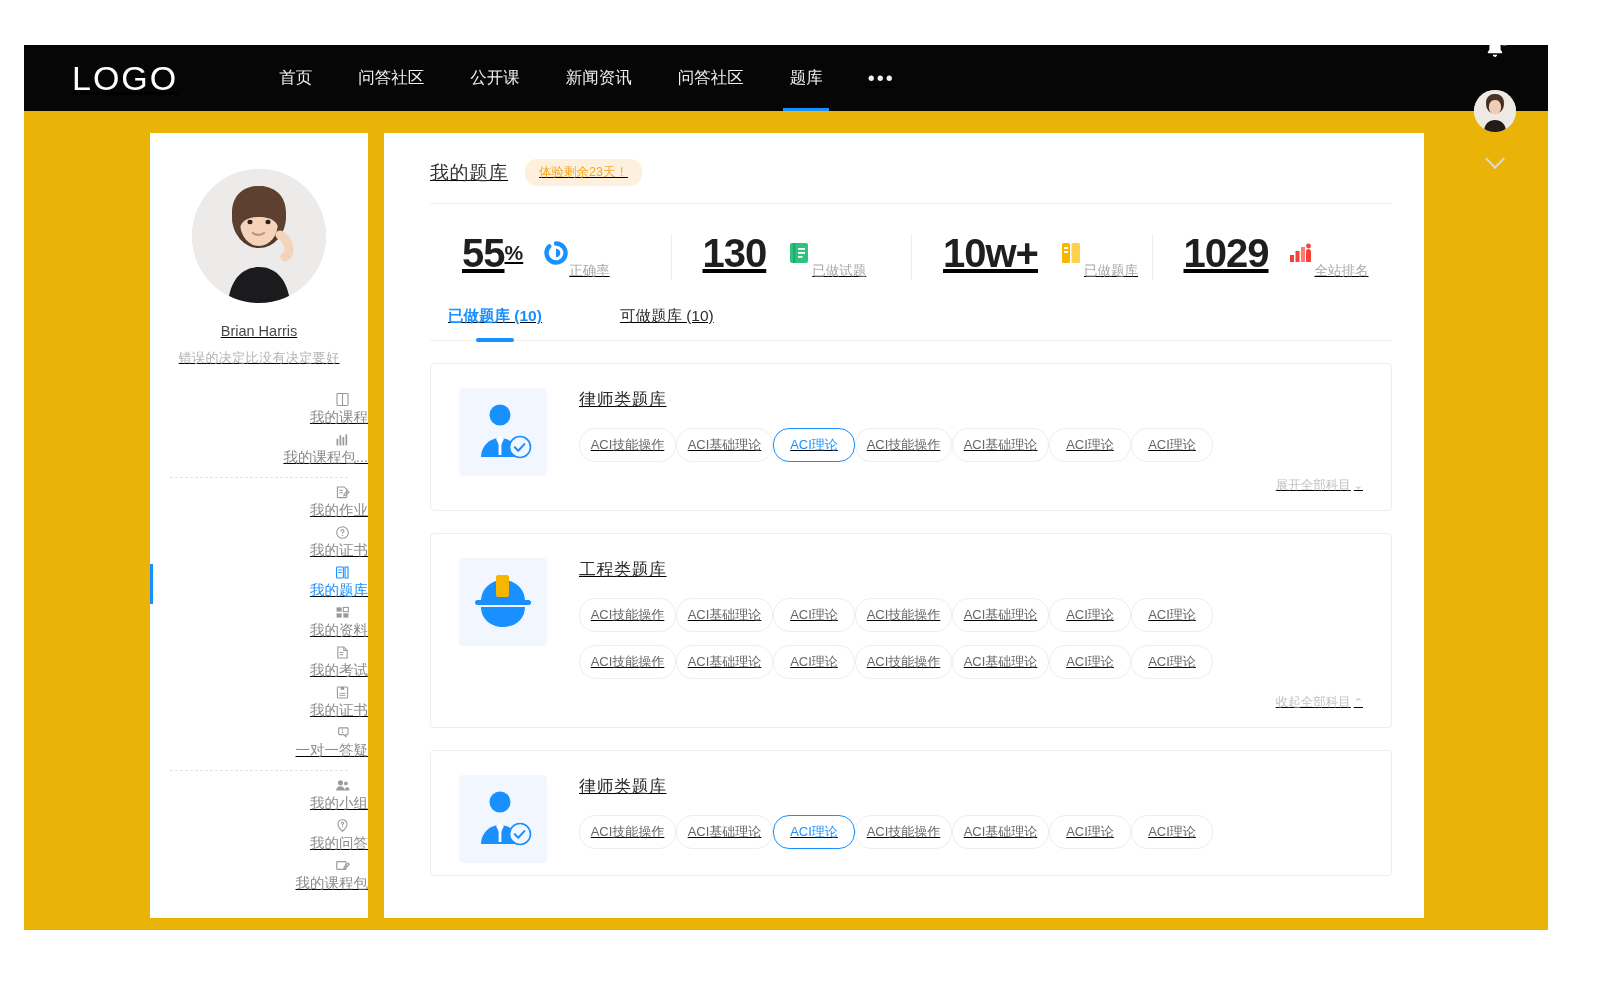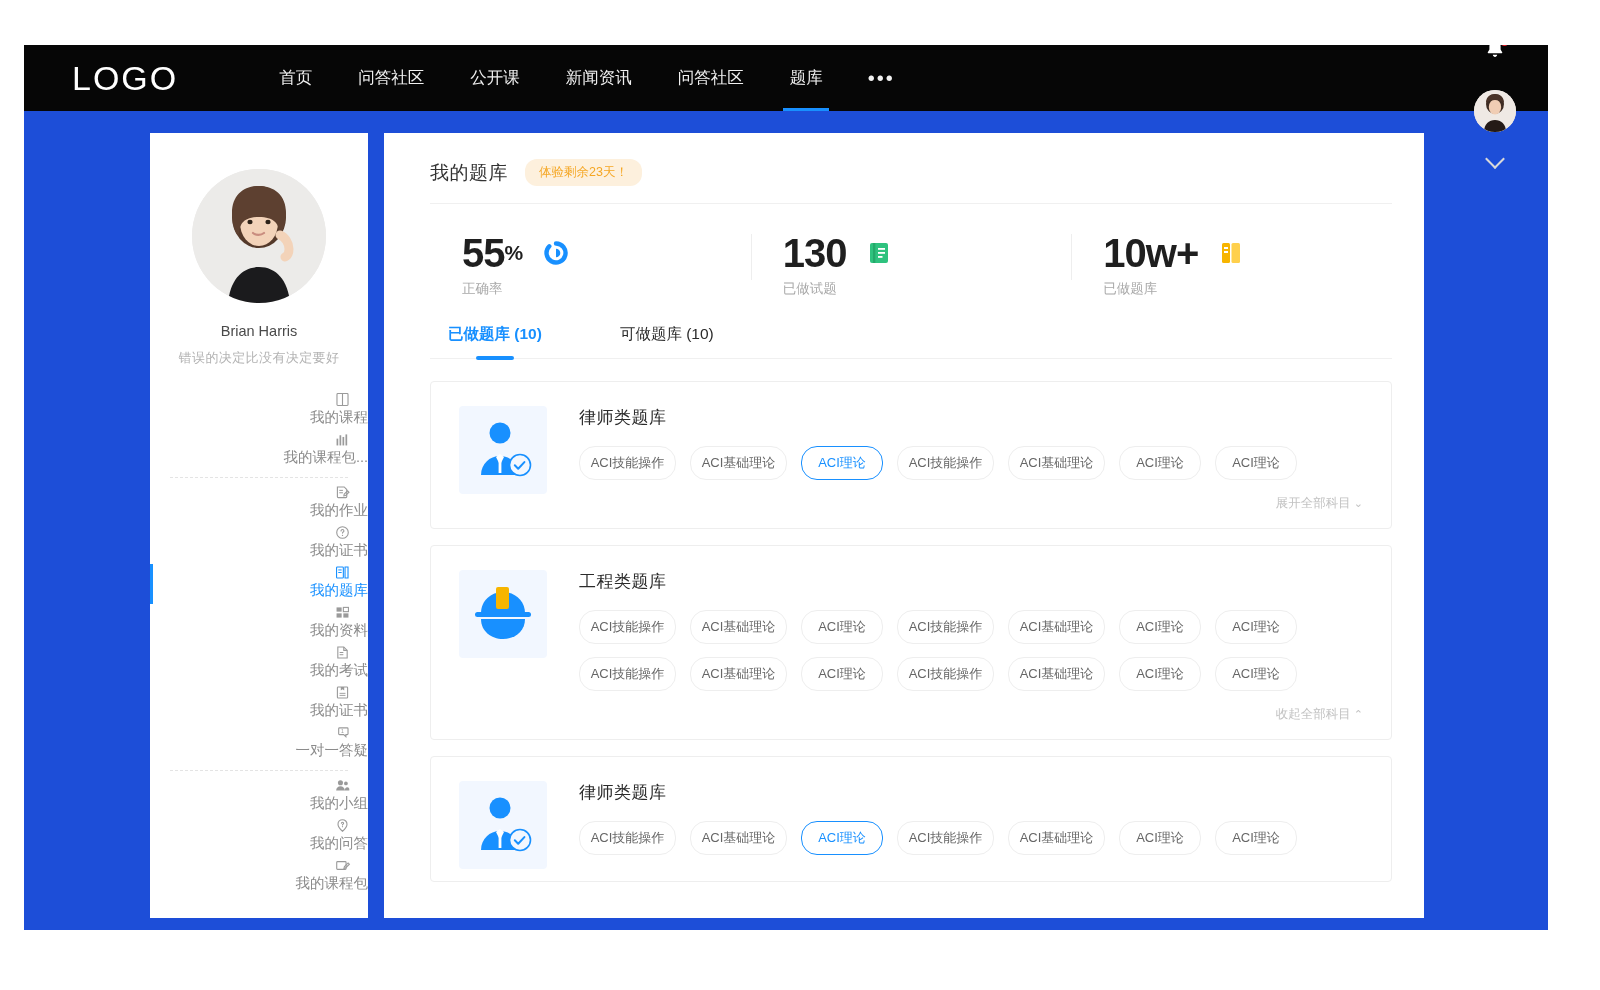--- a/index.html
+++ b/index.html
@@ -6,22 +6,23 @@
   html, body {
     width: 1600px; height: 990px;
     background: #ffffff;
     font-family: "Liberation Sans", "DejaVu Sans", sans-serif;
     overflow: hidden;
   }
   .page {
     position: absolute;
     left: 24px; top: 45px;
     width: 1524px; height: 885px;
-    background: #1d4ed8;
+    background: #eab308;
     overflow: hidden;
+    text-decoration: underline;
   }
 
   
   .topnav {
     height: 66px;
     background: #060606;
     display: flex;
     align-items: center;
     padding: 0 22px 0 48px;
     position: relative;
@@ -181,23 +182,24 @@
     padding: 5px 14px;
     border-radius: 12px;
     white-space: nowrap;
   }
 
   
   .stats { display: flex; padding: 22px 0 14px; }
   .stat {
     flex: 1;
     display: flex;
-    flex-direction: column;
+    flex-direction: row;
     padding-left: 32px;
     position: relative;
+    align-items: flex-end;
   }
   .stat + .stat::before {
     content: "";
     position: absolute; left: 0; top: 8px;
     width: 1px; height: 46px;
     background: #eeeeee;
   }
   .stat-top { display: flex; align-items: center; height: 54px; }
   .stat-val {
     font-size: 40px;
@@ -235,42 +237,41 @@
     border-radius: 2px;
     background: #1890ff;
   }
 
   
   .cards { padding-top: 22px; }
   .card {
     border: 1px solid #eeeeee;
     border-radius: 4px;
     padding: 24px 26px 12px 28px;
-    margin-bottom: 16px;
+    margin-bottom: 22px;
     display: flex;
     background: #fff;
   }
   .card-ico {
     width: 88px; height: 88px;
     background: #f2f7ff;
     border-radius: 4px;
     flex: none;
     margin-right: 32px;
     display: flex; align-items: center; justify-content: center;
   }
   .card-body { flex: 1; min-width: 0; }
   .card-title {
     font-size: 17px;
     color: #2b2b2b;
     margin-bottom: 17px;
     letter-spacing: .5px;
   }
   .tag-row {
     display: flex;
-    gap: 14px;
     margin-bottom: 13px;
   }
   .tag {
     border: 1px solid #eeeeee;
     border-radius: 16px;
     padding: 7px 0;
     font-size: 13px;
     color: #666666;
     text-align: center;
     cursor: pointer;
@@ -526,20 +527,35 @@
                 <svg width="22" height="24" viewBox="0 0 22 24">
                   <rect x="2" y="2" width="8" height="20" rx="1.5" fill="#f7b500"></rect>
                   <rect x="11.5" y="2" width="8.5" height="20" rx="1.5" fill="#ffd04c"></rect>
                   <rect x="4" y="6" width="4" height="2" fill="#ffffff"></rect>
                   <rect x="4" y="10" width="4" height="2" fill="#ffffff"></rect>
                 </svg>
               </span>
             </div>
             <div class="stat-label">已做题库</div>
           </div>
+          <div class="stat">
+            <div class="stat-top">
+              <span class="stat-val">1029</span>
+              <span class="stat-ico">
+                <svg width="24" height="22" viewBox="0 0 24 22">
+                  <rect x="1" y="13" width="4" height="7" fill="#f5413c"></rect>
+                  <rect x="6.5" y="9" width="4" height="11" fill="#f5413c"></rect>
+                  <rect x="12" y="5" width="4" height="15" fill="#ff7a6b"></rect>
+                  <circle cx="19.5" cy="4" r="2.4" fill="#f5413c"></circle>
+                  <path d="M17 20V9.5c0-1.4 1.1-2.5 2.5-2.5S22 8.1 22 9.5V20z" fill="#f5413c"></path>
+                </svg>
+              </span>
+            </div>
+            <div class="stat-label">全站排名</div>
+          </div>
         </div>
 
       <div class="tabs" id="tabBar">
           <div class="tab active">已做题库 (10)</div>
           <div class="tab">可做题库 (10)</div>
         </div>
 
       <div class="cards" id="cardList">
           <div class="card">
             <div class="card-ico">

